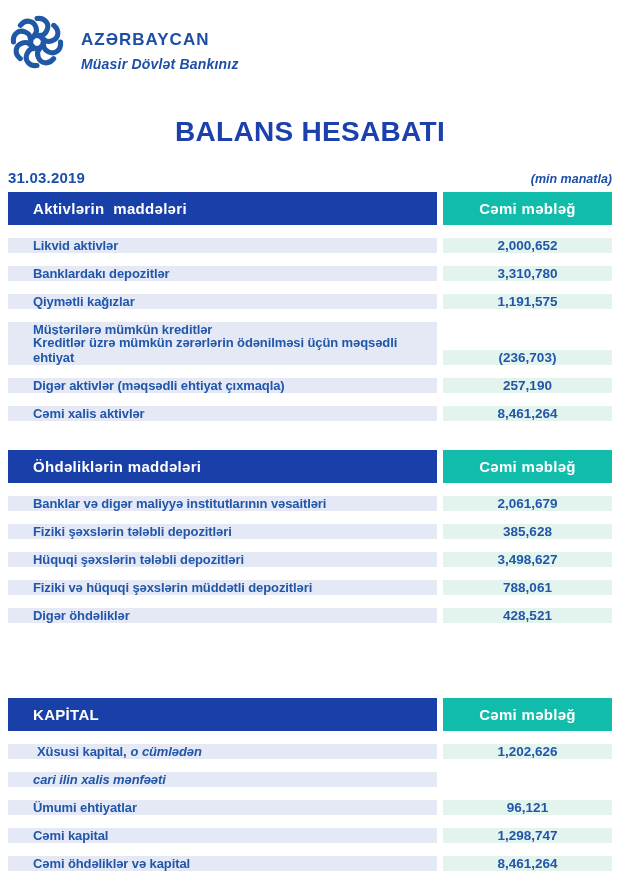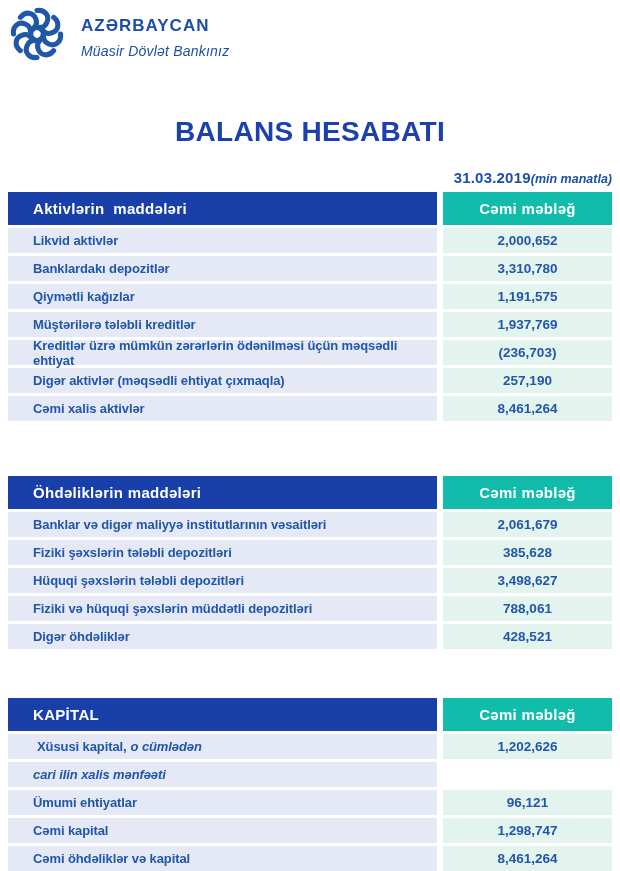--- a/index.html
+++ b/index.html
@@ -16,66 +16,66 @@
   body{
     background:#ffffff;
     font-family:"Liberation Sans","DejaVu Sans",sans-serif;
     overflow:hidden;
     position:relative;
     color:var(--text-blue);
   }
   .page{position:absolute;inset:0;width:620px;height:871px;}
 
   
-  .brand{position:absolute;top:4px;left:8px;display:flex;align-items:center;}
+  .brand{position:absolute;top:12px;left:8px;display:flex;align-items:flex-end;}
   .brand .logo{width:58px;height:60px;flex:0 0 auto;}
   .brand .logo svg{width:58px;height:60px;display:block;}
   .brand-text{margin-left:15px;padding-top:7px;}
   .brand-name{
     font-size:17px;font-weight:700;letter-spacing:1px;
     color:var(--brand-blue);line-height:1.2;
   }
   .brand-tagline{
-    margin-top:6px;font-size:14px;font-style:italic;font-weight:400;
+    margin-top:6px;font-size:14px;font-style:italic;font-weight:700;
     color:var(--brand-blue);letter-spacing:.2px;
   }
 
   
   .report-title{
     position:absolute;top:116px;left:0;width:620px;text-align:center;
     font-size:28px;font-weight:800;color:var(--title-blue);letter-spacing:.3px;
   }
   .meta{
     position:absolute;top:164px;left:8px;right:8px;height:22px;
-    display:flex;justify-content:flex-end;align-items:flex-end;
+    display:flex;justify-content:space-between;align-items:flex-end;
   }
   .report-date{font-size:15px;font-weight:600;color:var(--brand-blue);letter-spacing:.2px;}
   .unit-note{font-size:12.5px;font-weight:600;font-style:italic;color:var(--brand-blue);}
 
   
   .table{position:absolute;left:8px;width:604px;}
   .t1{top:192px;}
-  .t2{top:476px;}
+  .t2{top:450px;}
   .t3{top:698px;}
 
   .hrow,.row{display:flex;margin-bottom:3px;}
   .cell{display:flex;align-items:center;}
   .label{width:429px;padding-left:25px;margin-right:6px;}
   .value{width:169px;justify-content:center;text-align:center;}
 
   .hrow{height:33px;margin-bottom:3px;}
   .hrow .label{
     background:var(--blue-bar);color:#fff;font-size:15px;font-weight:600;
     letter-spacing:.3px;white-space:pre;
   }
   .hrow .value{
     background:var(--teal-bar);color:#fff;font-size:15px;font-weight:600;letter-spacing:.3px;
   }
 
-  .row{height:25px;}
+  .row{height:25px;align-items:flex-end;}
   .row .label{background:var(--label-bg);font-size:13px;font-weight:600;letter-spacing:-.1px;}
   .row .value{background:var(--value-bg);font-size:13.5px;font-weight:600;}
   .row.total .label,.row.total .value{font-weight:700;}
   .row .it,.row.italic .label{font-style:italic;}
   .row.indent .label{padding-left:29px;}
   .row .label .it{margin-left:4px;}
 </style>
 </head>
 <body>
 
@@ -123,22 +123,21 @@
     </div>
     <div class="row">
       <div class="cell label">Banklardakı depozitlər</div>
       <div class="cell value">3,310,780</div>
     </div>
     <div class="row">
       <div class="cell label">Qiymətli kağızlar</div>
       <div class="cell value">1,191,575</div>
     </div>
     <div class="row">
-      <div class="cell label">Müştərilərə tələbli kreditlər</div>
-      <div class="cell value">1,937,769</div>
+      <div class="cell label">Müştərilərə mümkün kreditlər</div>
     </div>
     <div class="row">
       <div class="cell label">Kreditlər üzrə mümkün zərərlərin ödənilməsi üçün məqsədli ehtiyat</div>
       <div class="cell value">(236,703)</div>
     </div>
     <div class="row">
       <div class="cell label">Digər aktivlər (məqsədli ehtiyat çıxmaqla)</div>
       <div class="cell value">257,190</div>
     </div>
     <div class="row total">

